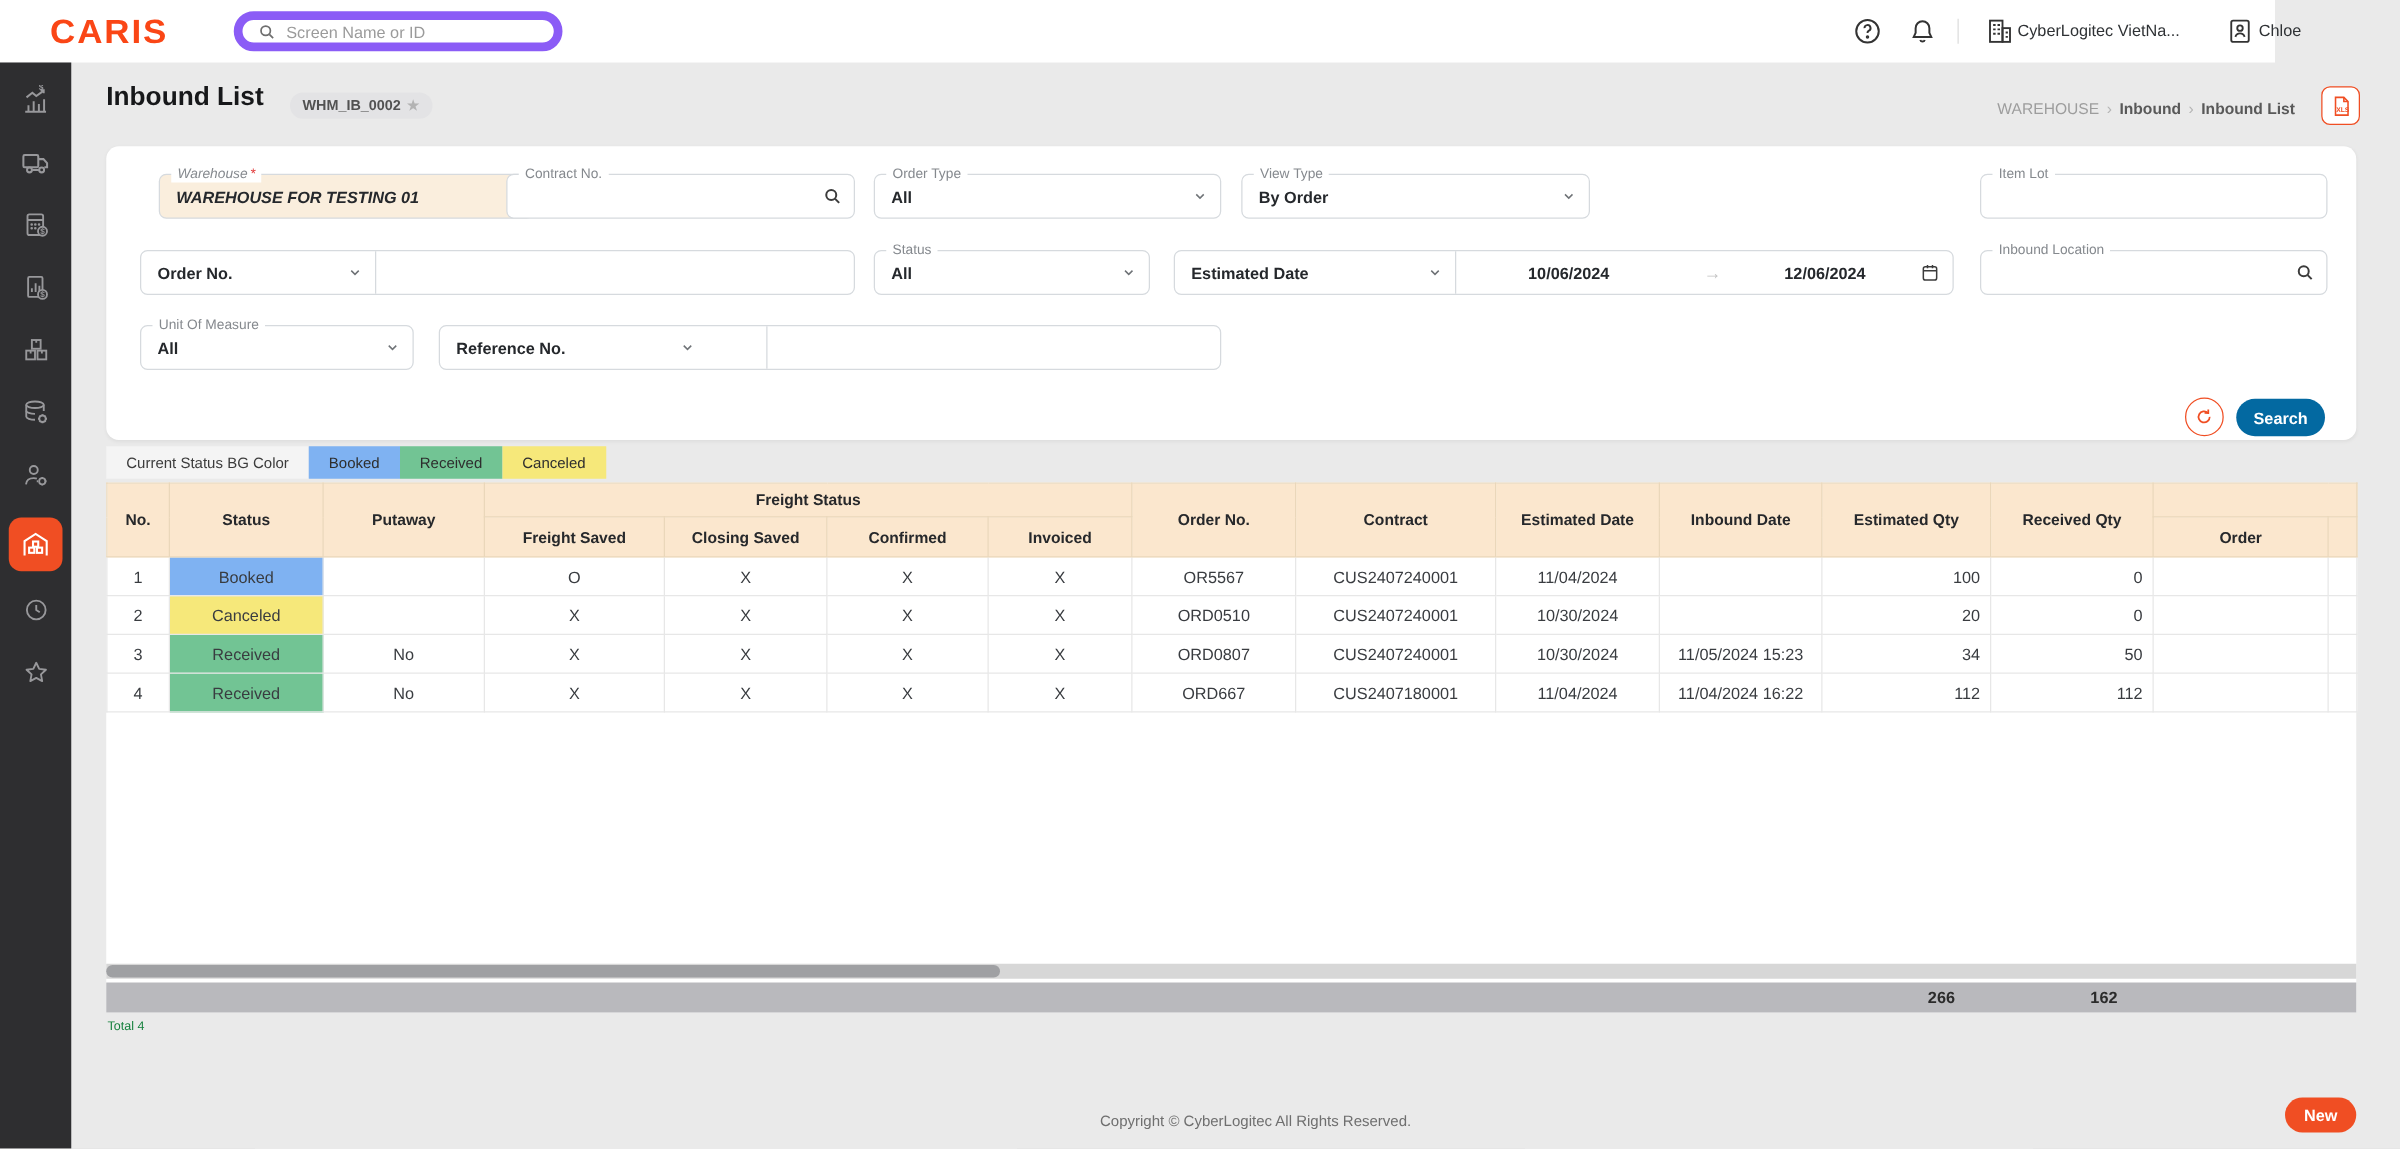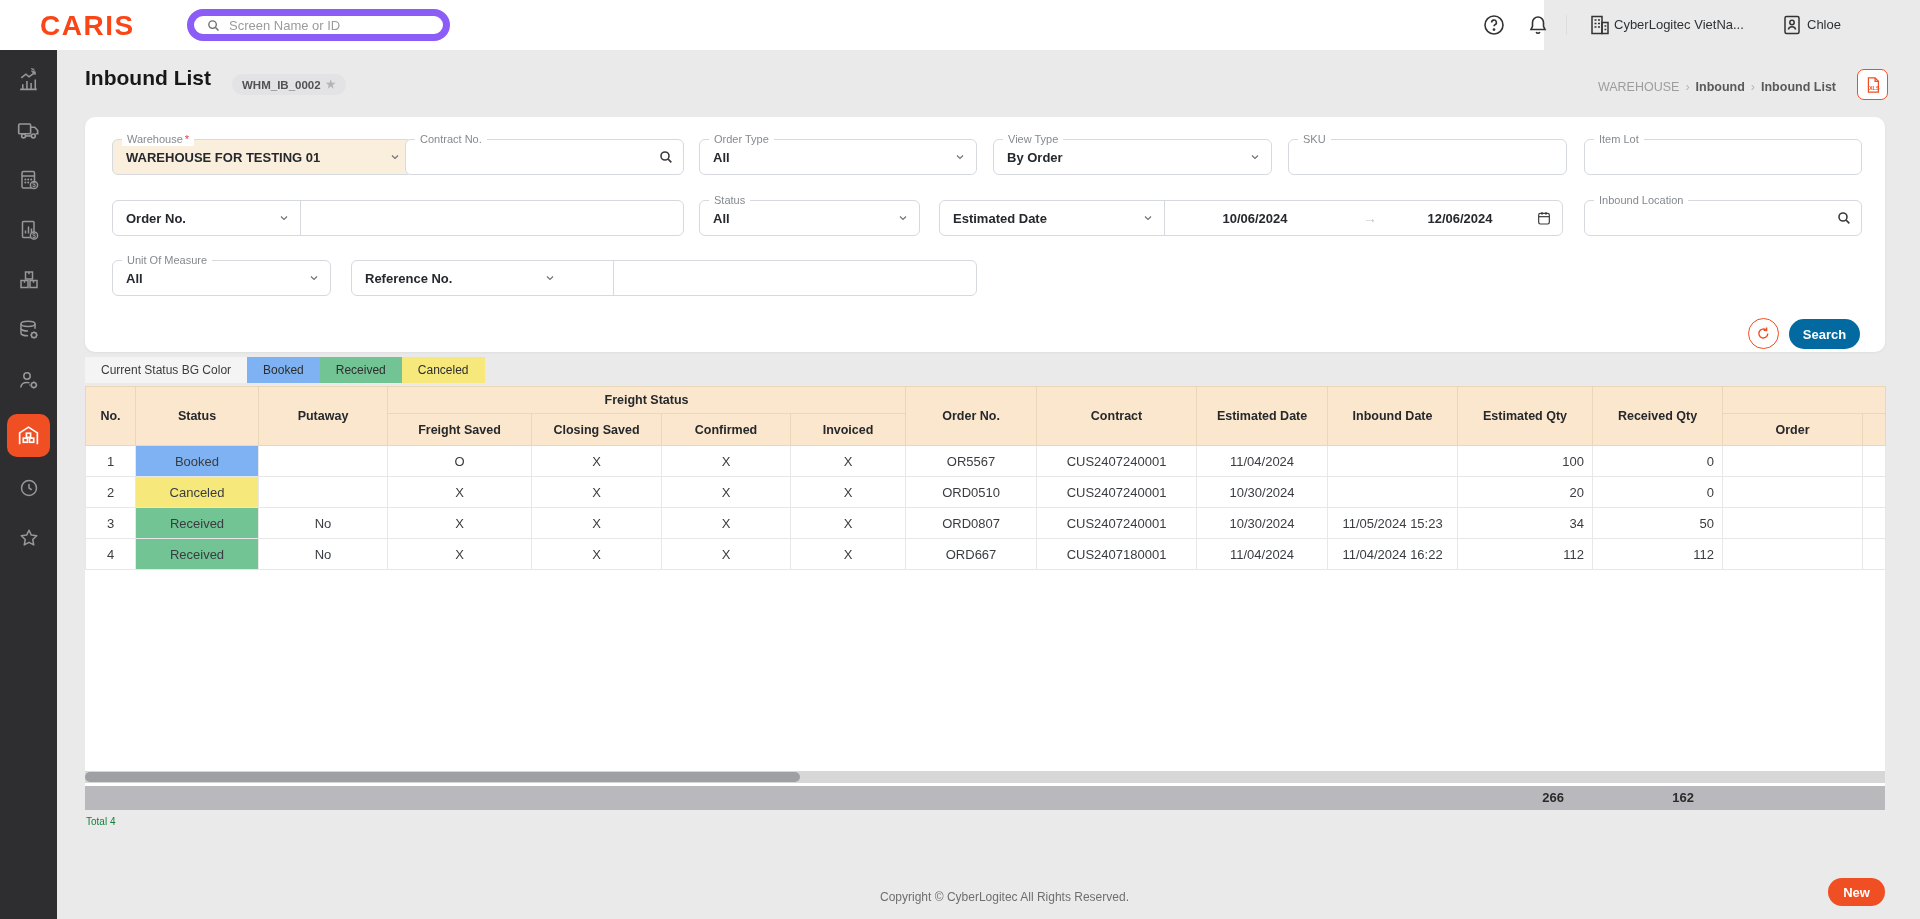--- a/index.html
+++ b/index.html
@@ -1,20 +1,20 @@
 <!DOCTYPE html>
 <html><head>
 <meta charset="utf-8">
 <style>
   * { margin:0; padding:0; box-sizing:border-box; }
   body { font-family:"Liberation Sans", sans-serif; background:#dfdfdf; }
   #app { position:relative; width:1920px; height:919px; background:#eaeaea; overflow:hidden; }
 
   
-  .topbar { position:absolute; left:0; top:0; width:1544px; height:50px; background:#fff; z-index:5; }
+  .topbar { position:absolute; left:0; top:0; width:1820px; height:50px; background:#fff; z-index:5; }
   .logo { position:absolute; left:40px; top:10px; font-size:28px; font-weight:800; letter-spacing:1.5px; color:#fa4616; transform:scaleY(.96); }
   .gsearch { position:absolute; left:187px; top:9px; width:263px; height:32px; border:7px solid #8b5cf6; border-radius:16px; background:#fff; display:flex; align-items:center; padding:0 12px; }
   .gsearch input { border:0; outline:none; flex:1; font-size:13px; color:#444; font-family:inherit; margin-left:8px; }
   .gsearch input::placeholder { color:#9b9b9b; }
   .tb-ico { position:absolute; top:13px; width:24px; height:24px; cursor:pointer; }
   .tb-divider { position:absolute; left:1566px; top:15px; width:1px; height:20px; background:#ddd; }
   .tb-text { position:absolute; top:17px; font-size:13px; color:#2f3235; white-space:nowrap; cursor:pointer; }
 
   
   .page-title { position:absolute; left:85px; top:66px; font-size:21px; font-weight:700; color:#17181a; }
@@ -209,21 +209,21 @@
   <div class="xls-btn">
     <svg width="20" height="20" viewBox="0 0 24 24" fill="none" stroke="#f04e23" stroke-width="1.5">
         <path d="M6.5 3.5h8l4 4v13h-12z"></path>
         <path d="M14.5 3.5v4h4"></path>
         <text x="7.2" y="17.5" font-size="6.5" fill="#f04e23" stroke="none" font-weight="bold">XLS</text>
       </svg>
   </div>
 
   <div class="filter-card">
 
-    <div class="fld beige" style="left:27px; top:22px; width:300px;">
+    <div class="fld beige" style="left:42px; top:22px; width:300px;font-style:italic;">
       <span class="lbl"><span>Warehouse</span><span class="req">*</span></span>
       <span class="val">WAREHOUSE FOR TESTING 01</span>
         <span class="fill"></span>
       <svg class="chev" width="12" height="12" viewBox="0 0 24 24" fill="none" stroke="#6f7377" stroke-width="2.4">
           <path d="M6 9l6 6 6-6"></path>
         </svg>
     </div>
     <div class="fld" style="left:320px; top:22px; width:279px;">
       <span class="lbl">Contract No.</span>
       <input class="txt" value="" style="">
@@ -242,24 +242,20 @@
           <path d="M6 9l6 6 6-6"></path>
         </svg>
     </div>
     <div class="fld" style="left:908px; top:22px; width:279px;">
       <span class="lbl">View Type</span>
       <span class="val">By Order</span>
         <span class="fill"></span>
       <svg class="chev" width="12" height="12" viewBox="0 0 24 24" fill="none" stroke="#6f7377" stroke-width="2.4">
           <path d="M6 9l6 6 6-6"></path>
         </svg>
-    </div>
-    <div class="fld" style="left:1203px; top:22px; width:279px;">
-      <span class="lbl">SKU</span>
-      <input class="txt" value="" style="">
     </div>
     <div class="fld" style="left:1499px; top:22px; width:278px;">
       <span class="lbl">Item Lot</span>
       <input class="txt" value="" style="">
     </div>
 
     <div class="fld" style="left:27px; top:83px; width:572px;">
       <div class="seg" style="width:187px">
         <span class="val">Order No.</span>
           <span class="fill"></span>

